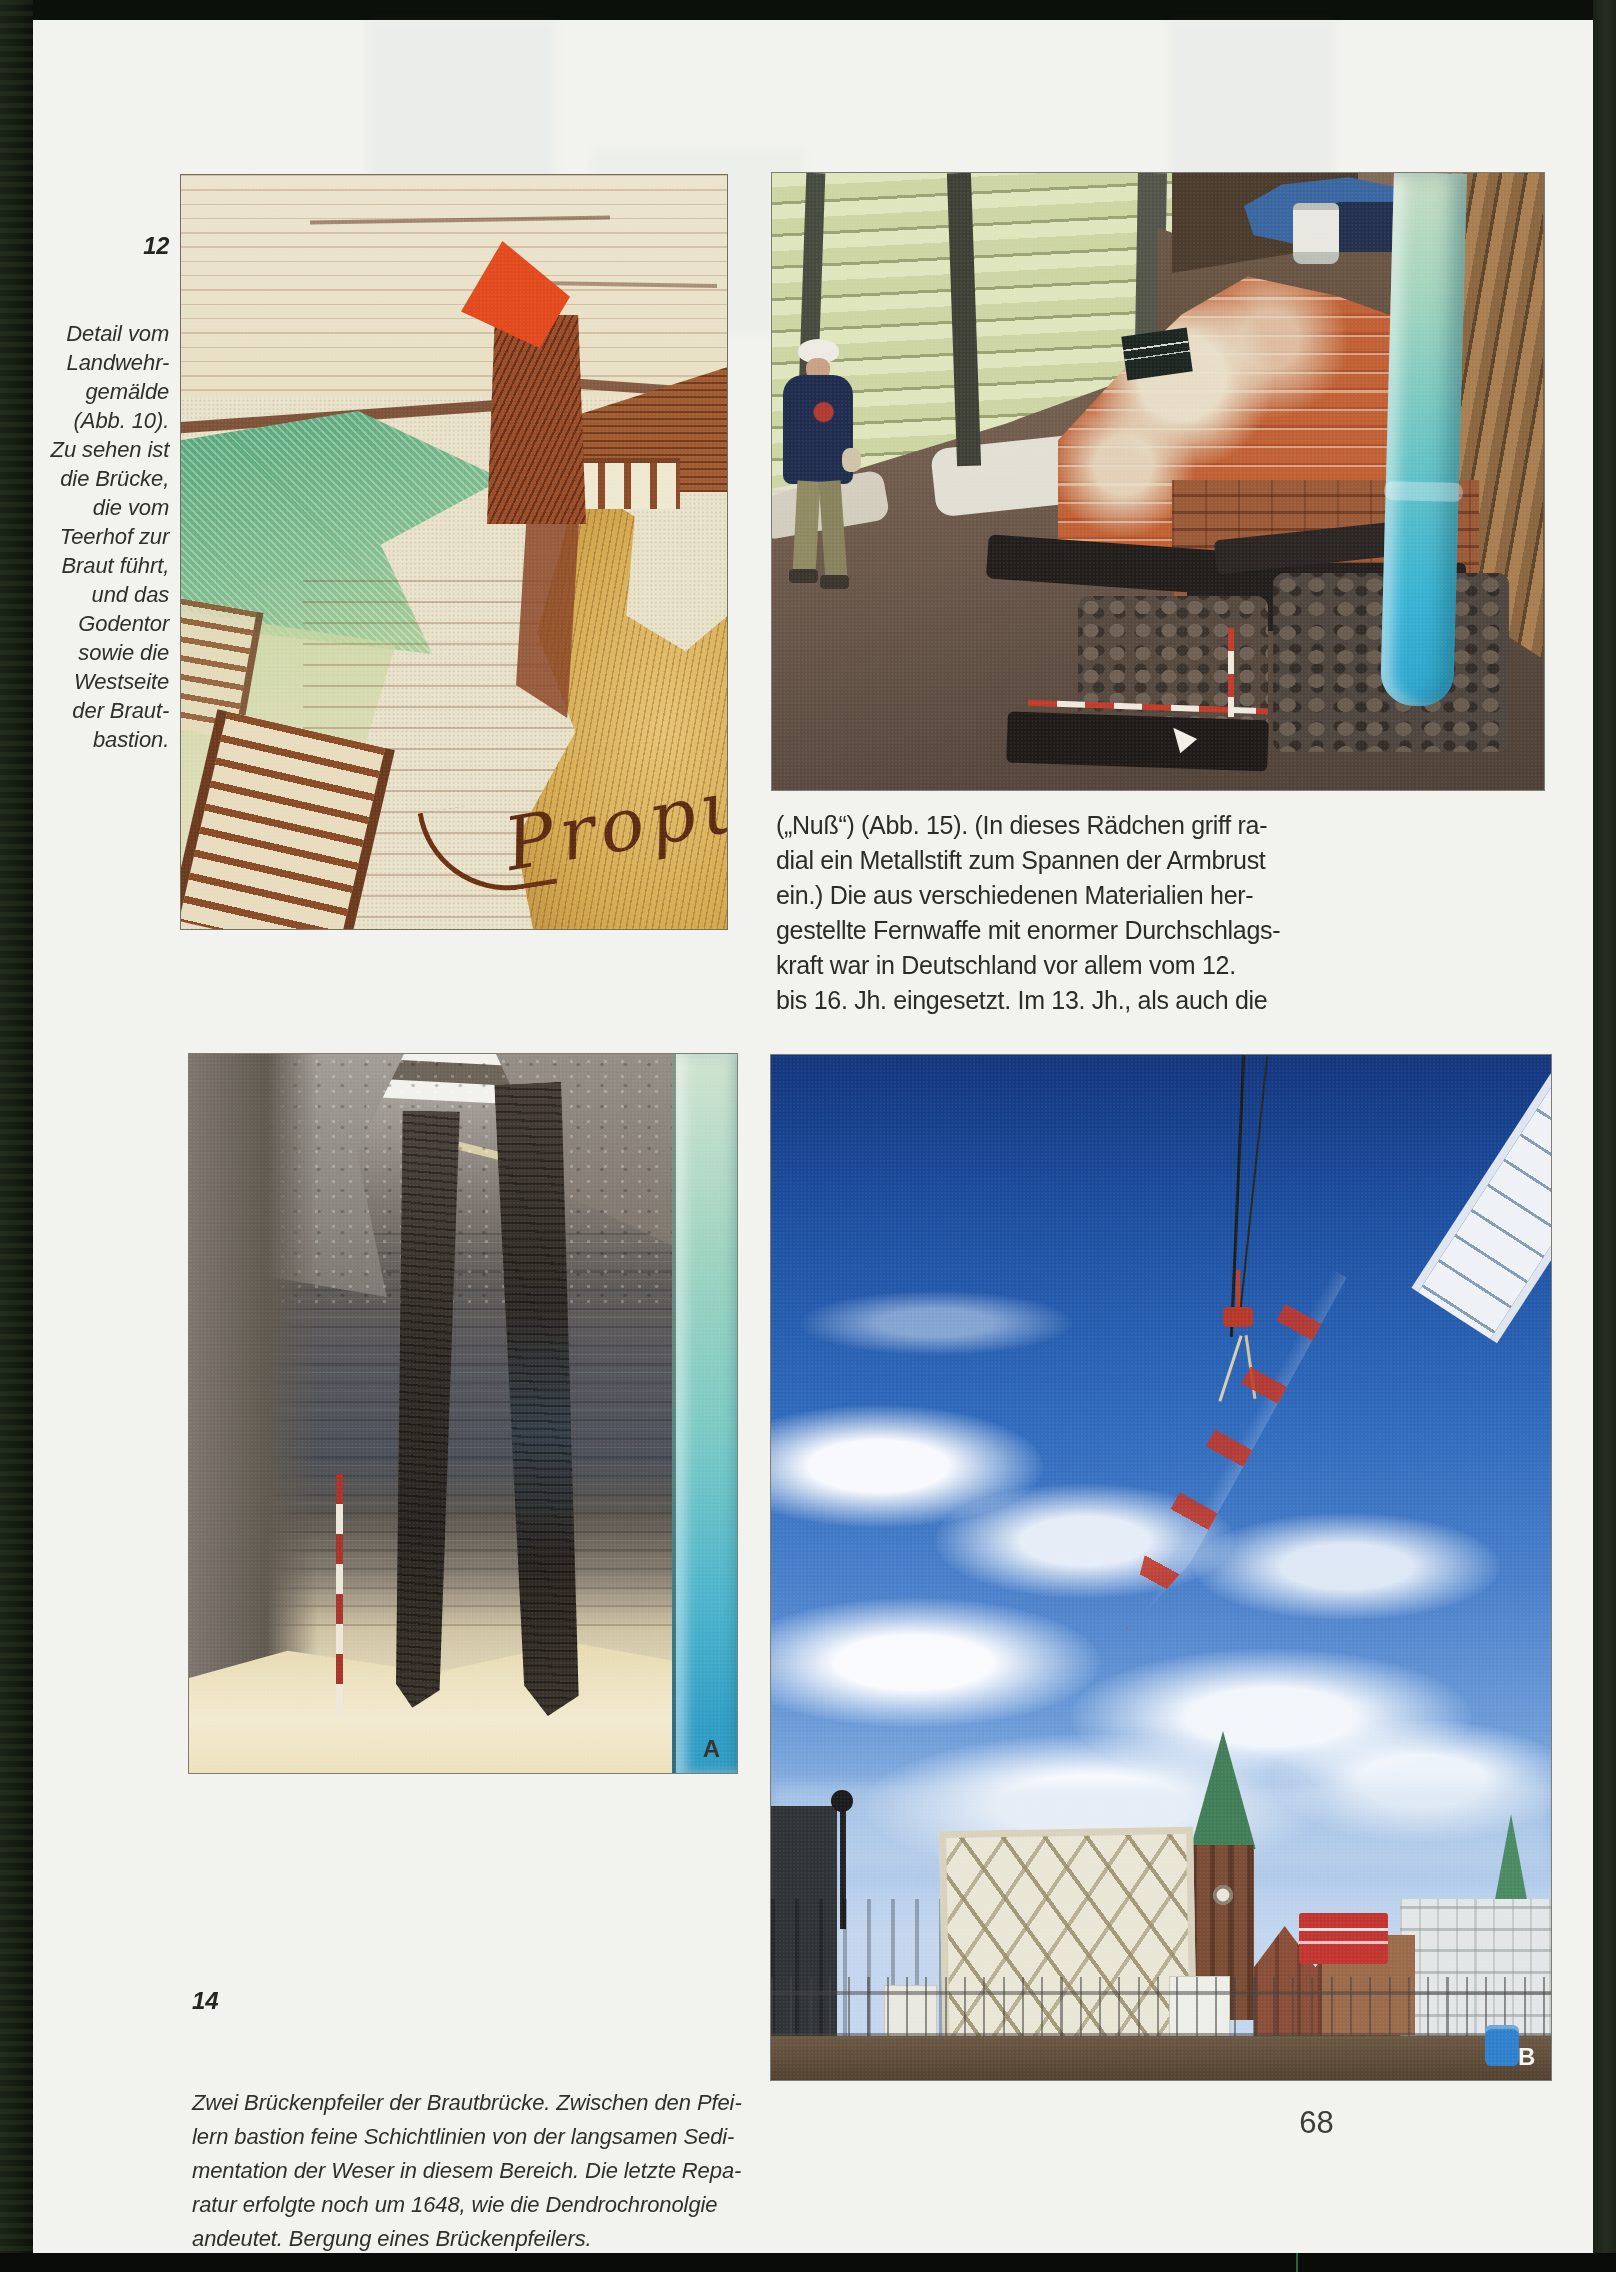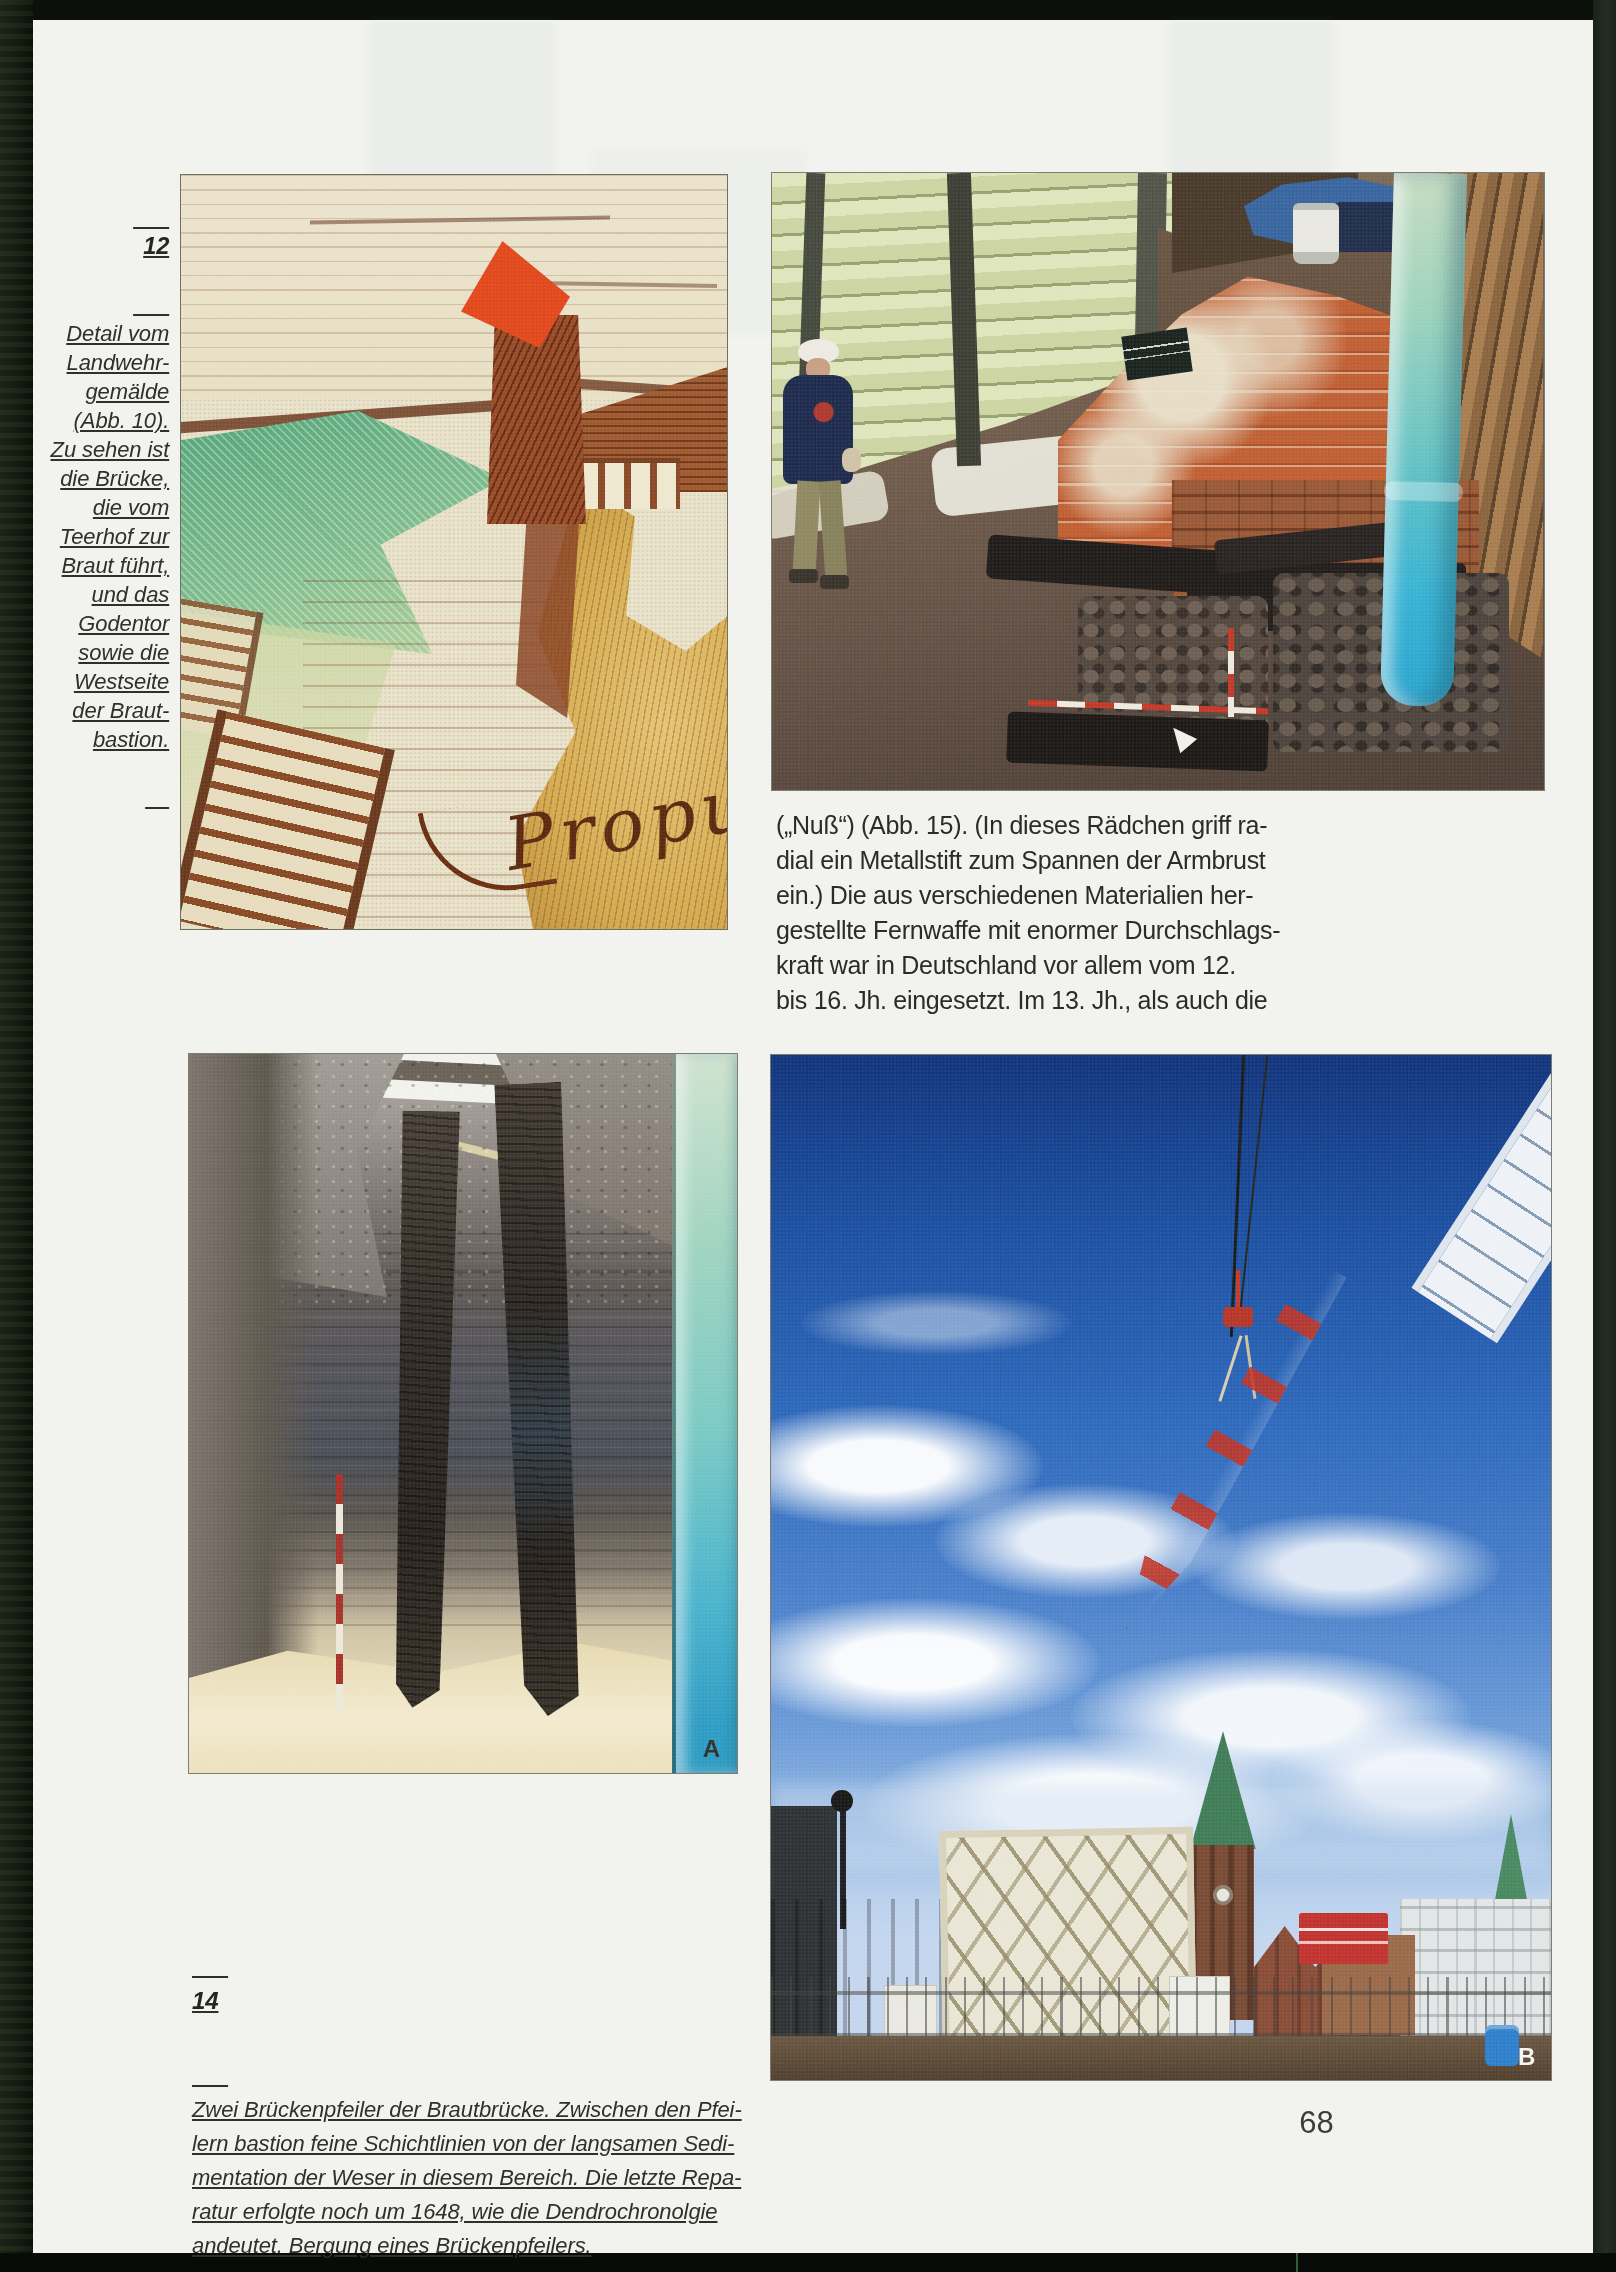--- a/index.html
+++ b/index.html
@@ -19,30 +19,30 @@
 
   
   .page{position:absolute;left:33px;top:20px;width:1560px;height:2233px;background:#f2f3ee;}
   .scan-band{position:absolute;background:rgba(150,170,205,.07);filter:blur(4.3px);}
   .band1{left:336px;top:0;width:186px;height:515px;}
   .band2{left:1137px;top:0;width:164px;height:701px;}
   .band3{left:558px;top:129px;width:215px;height:186px;background:rgba(150,170,205,.05);}
 
   
   .fig-num{font-weight:bold;font-style:italic;color:#26261f;}
-  .caption{font-style:italic;color:#30302a;white-space:pre;text-decoration:underline;}
+  .caption{font-style:italic;color:#30302a;white-space:pre;}
   .cap12{position:absolute;left:7.2px;top:154px;width:129px;text-align:right;
          font-size:22px;line-height:29px;letter-spacing:-0.1px;}
   .cap12 .fig-num{font-size:23.6px;}
   .cap13{position:absolute;left:1330px;top:781px;width:229px;
          font-size:22px;line-height:31px;letter-spacing:-0.1px;}
   .cap13 .fig-num{font-size:23.6px;margin-bottom:2.1px;}
   .cap14{position:absolute;left:159px;top:1896px;width:615px;
          font-size:22px;line-height:34px;letter-spacing:-0.1px;}
-  .cap14 .fig-num{font-size:24px;margin-bottom:7px;font-style:italic;}
+  .cap14 .fig-num{font-size:24px;margin-bottom:0;font-style:italic;}
   .bodytext{position:absolute;left:743px;top:788px;width:622px;margin:0;
             font-size:25px;line-height:35px;letter-spacing:-0.3px;color:#2b2b27;white-space:pre;}
   .pagenum{position:absolute;left:1255px;top:2085px;width:57px;text-align:center;
            font-size:31px;color:#3c3c38;}
 
   
   .photo{position:absolute;overflow:hidden;border:1.4px solid #7d7d72;}
   .halftone{position:absolute;inset:0;pointer-events:none;
     background-image:radial-gradient(rgba(255,255,255,.07) 0.7px,transparent 1.2px);
     background-size:3.6px 3.6px;}

